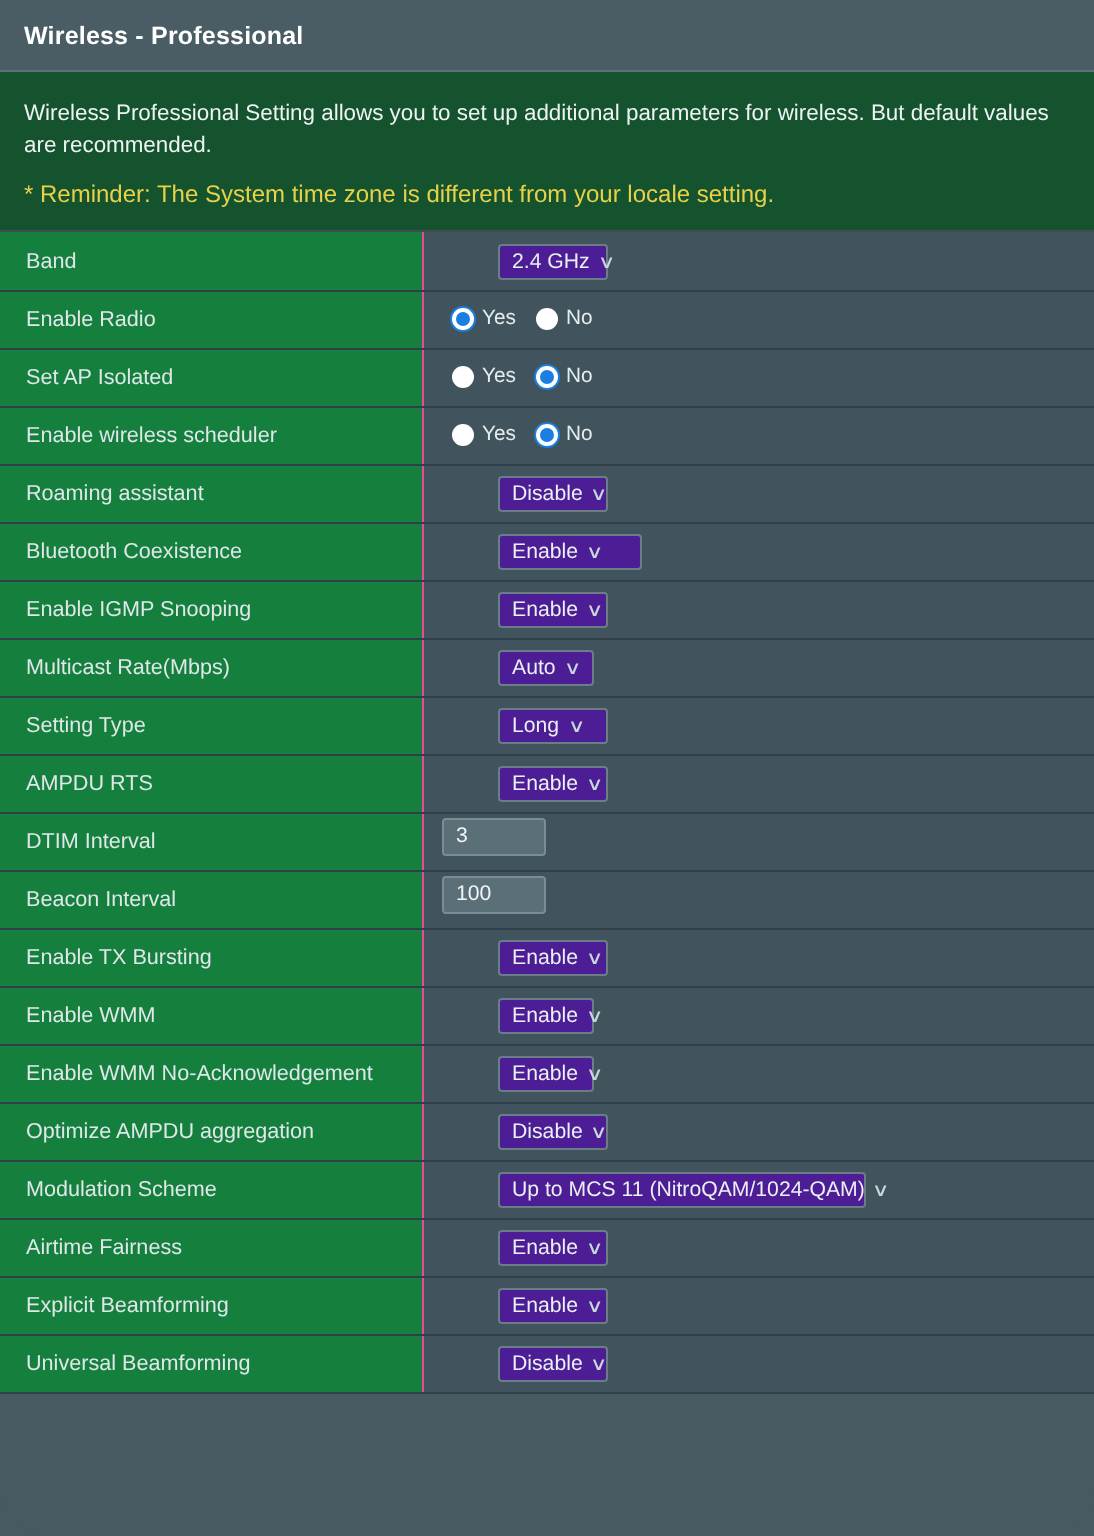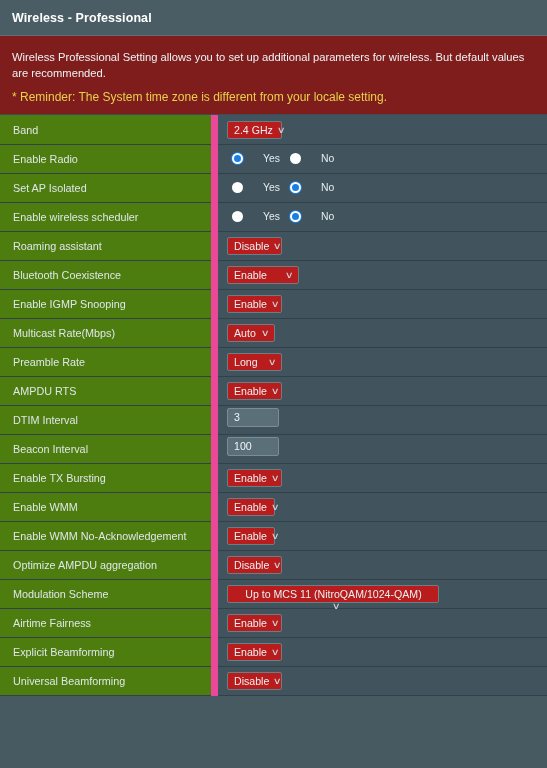--- a/index.html
+++ b/index.html
@@ -33,21 +33,21 @@
   }
   .header-title {
     font-size: 12.5px;
     font-weight: bold;
     color: #ffffff;
     letter-spacing: .1px;
   }
 
   
   .intro {
-    background: #7f1d1d;
+    background: #14532d;
     padding: 13px 12px 9px 12px;
     border-bottom: 1px solid #3c4d55;
   }
   .intro-desc {
     font-size: 11.2px;
     color: #eef3f4;
     line-height: 1.45;
   }
   .intro-note {
     display: inline-block;
@@ -66,61 +66,62 @@
   .row {
     height: 29px;
   }
   .row > td {
     border-bottom: 1px solid #31414a;
     vertical-align: middle;
     padding: 0;
   }
   .cell-label {
     width: 198px;
-    background: #4d7c0f;
+    background: #15803d;
     color: #dfe7e9;
     font-size: 10.8px;
     padding-left: 13px !important;
-    border-right: 7px solid #ec4899;
+    border-right: 1px solid #ec4899;
     white-space: nowrap;
     overflow: hidden;
   }
   .cell-value {
     background: #41545d;
     padding-left: 9px !important;
   }
 
   
   .select {
     display: inline-flex;
     align-items: center;
-    justify-content: space-between;
+    justify-content: flex-start;
     box-sizing: border-box;
     height: 18px;
     padding: 0 5px 0 6px;
-    background: #b91c1c;
+    background: #4c1d95;
     border: 1px solid #6b7e86;
     border-radius: 2px;
     color: #eaf0f2;
     font-size: 10.6px;
     line-height: 16px;
     cursor: pointer;
     white-space: nowrap;
+    margin-left: 28px;
   }
   .select .chev {
     margin-left: 5px;
     font-size: 9px;
     color: #c9d6da;
     line-height: 1;
     transform: scaleX(1.35);
   }
   .select.w-sm { width: 55px; }
   .select.w-md { width: 48px; }
   .select.w-lg { width: 72px; }
-  .select.w-xl { width: 212px; flex-direction: column; }
+  .select.w-xl { width: 184px; }
 
   .textinput {
     display: inline-block;
     box-sizing: border-box;
     width: 52px;
     height: 19px;
     padding: 0 0 0 6px;
     background: #5b6f78;
     border: 1px solid #7a8d94;
     border-radius: 2px;
@@ -152,21 +153,21 @@
     box-sizing: border-box;
     display: inline-block;
     position: relative;
   }
   .radio.checked {
     background: #1a7fe0;
     border: 2.5px solid #ffffff;
     box-shadow: 0 0 0 1px #1a7fe0;
   }
   .radio-label {
-    margin-left: 20px;
+    margin-left: 4px;
     font-size: 10.4px;
     color: #e6edef;
   }
 </style>
 </head>
 <body>
 
 <div class="page">
 
   <div class="header">
@@ -254,21 +255,21 @@
             </div></td>
         </tr>
         <tr class="row">
           <td class="cell-label">Multicast Rate(Mbps)</td>
           <td class="cell-value"><div class="select w-md">
               <span>Auto</span>
               <span class="chev">∨</span>
             </div></td>
         </tr>
         <tr class="row">
-          <td class="cell-label">Preamble Rate</td>
+          <td class="cell-label">Setting Type</td>
           <td class="cell-value"><div class="select w-sm">
               <span>Long</span>
               <span class="chev">∨</span>
             </div></td>
         </tr>
         <tr class="row">
           <td class="cell-label">AMPDU RTS</td>
           <td class="cell-value"><div class="select w-sm">
               <span>Enable</span>
               <span class="chev">∨</span>

